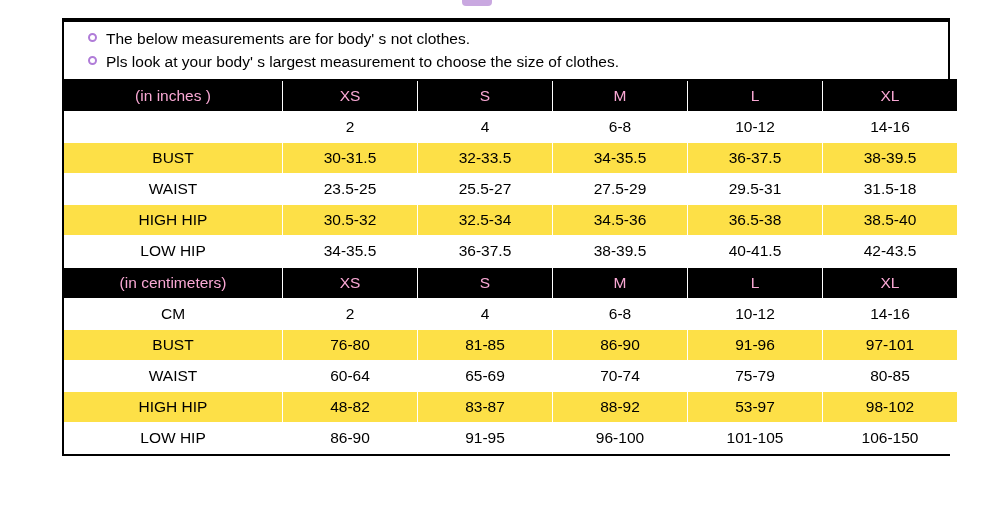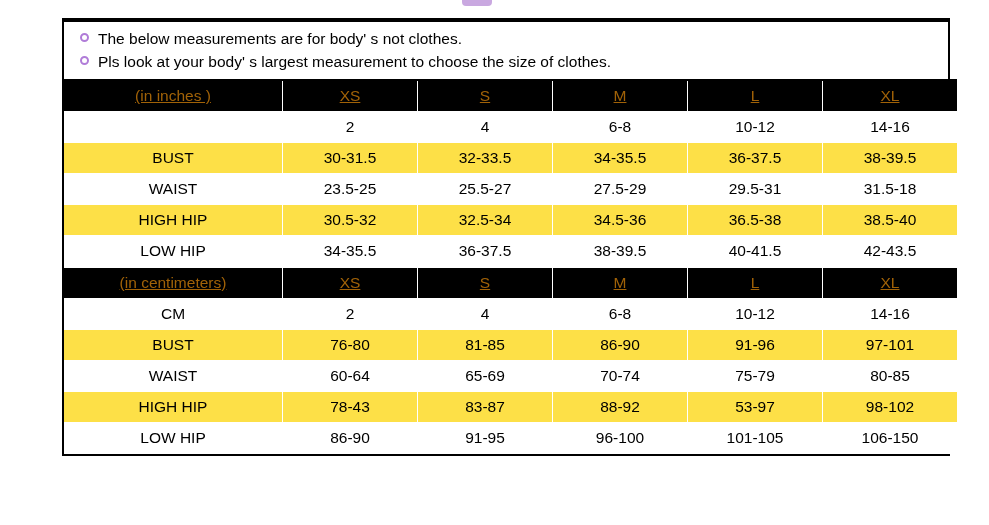--- a/index.html
+++ b/index.html
@@ -26,21 +26,21 @@
   .title {
     text-align: center;
     font-size: 31px;
     letter-spacing: 2px;
     padding: 6px 0 8px 0;
     font-weight: 400;
     font-family: "Liberation Sans", sans-serif;
   }
   .notes {
     border-top: 2px solid #000000;
-    padding: 5px 0 6px 16px;
+    padding: 5px 0 6px 24px;
   }
   .note-row {
     display: flex;
     align-items: flex-start;
     font-size: 15.5px;
     line-height: 21px;
     padding: 1px 0;
   }
   .bullet {
     width: 9px;
@@ -62,24 +62,23 @@
     font-size: 15.5px;
     height: 30px;
     font-weight: 400;
     padding: 0;
   }
   .tbl-top {
     border-top: 2px solid #000000;
   }
   .hdr td {
     background: #000000;
-    color: #a16207;
+    color: #f9a8d4;
     font-size: 15.5px;
     border-color: #ffffff;
-    text-decoration: underline;
   }
   .row-white td { background: #ffffff; }
   .row-grey td { background: #fde047; }
   .lbl { width: 218px; }
   .col { width: 134px; }
   td.lbl, td.col { border-left: 1px solid #ffffff; border-right: 1px solid #ffffff; }
   .outer-left { border-left: none !important; }
   .outer-right { border-right: none !important; }
   .top-nub {
     position: absolute;
@@ -192,21 +191,21 @@
     <tr class="row-white">
       <td class="lbl outer-left">WAIST</td>
       <td class="col">60-64</td>
       <td class="col">65-69</td>
       <td class="col">70-74</td>
       <td class="col">75-79</td>
       <td class="col outer-right">80-85</td>
     </tr>
     <tr class="row-grey">
       <td class="lbl outer-left">HIGH HIP</td>
-      <td class="col">78-43</td>
+      <td class="col">48-82</td>
       <td class="col">83-87</td>
       <td class="col">88-92</td>
       <td class="col">53-97</td>
       <td class="col outer-right">98-102</td>
     </tr>
     <tr class="row-white">
       <td class="lbl outer-left">LOW HIP</td>
       <td class="col">86-90</td>
       <td class="col">91-95</td>
       <td class="col">96-100</td>

